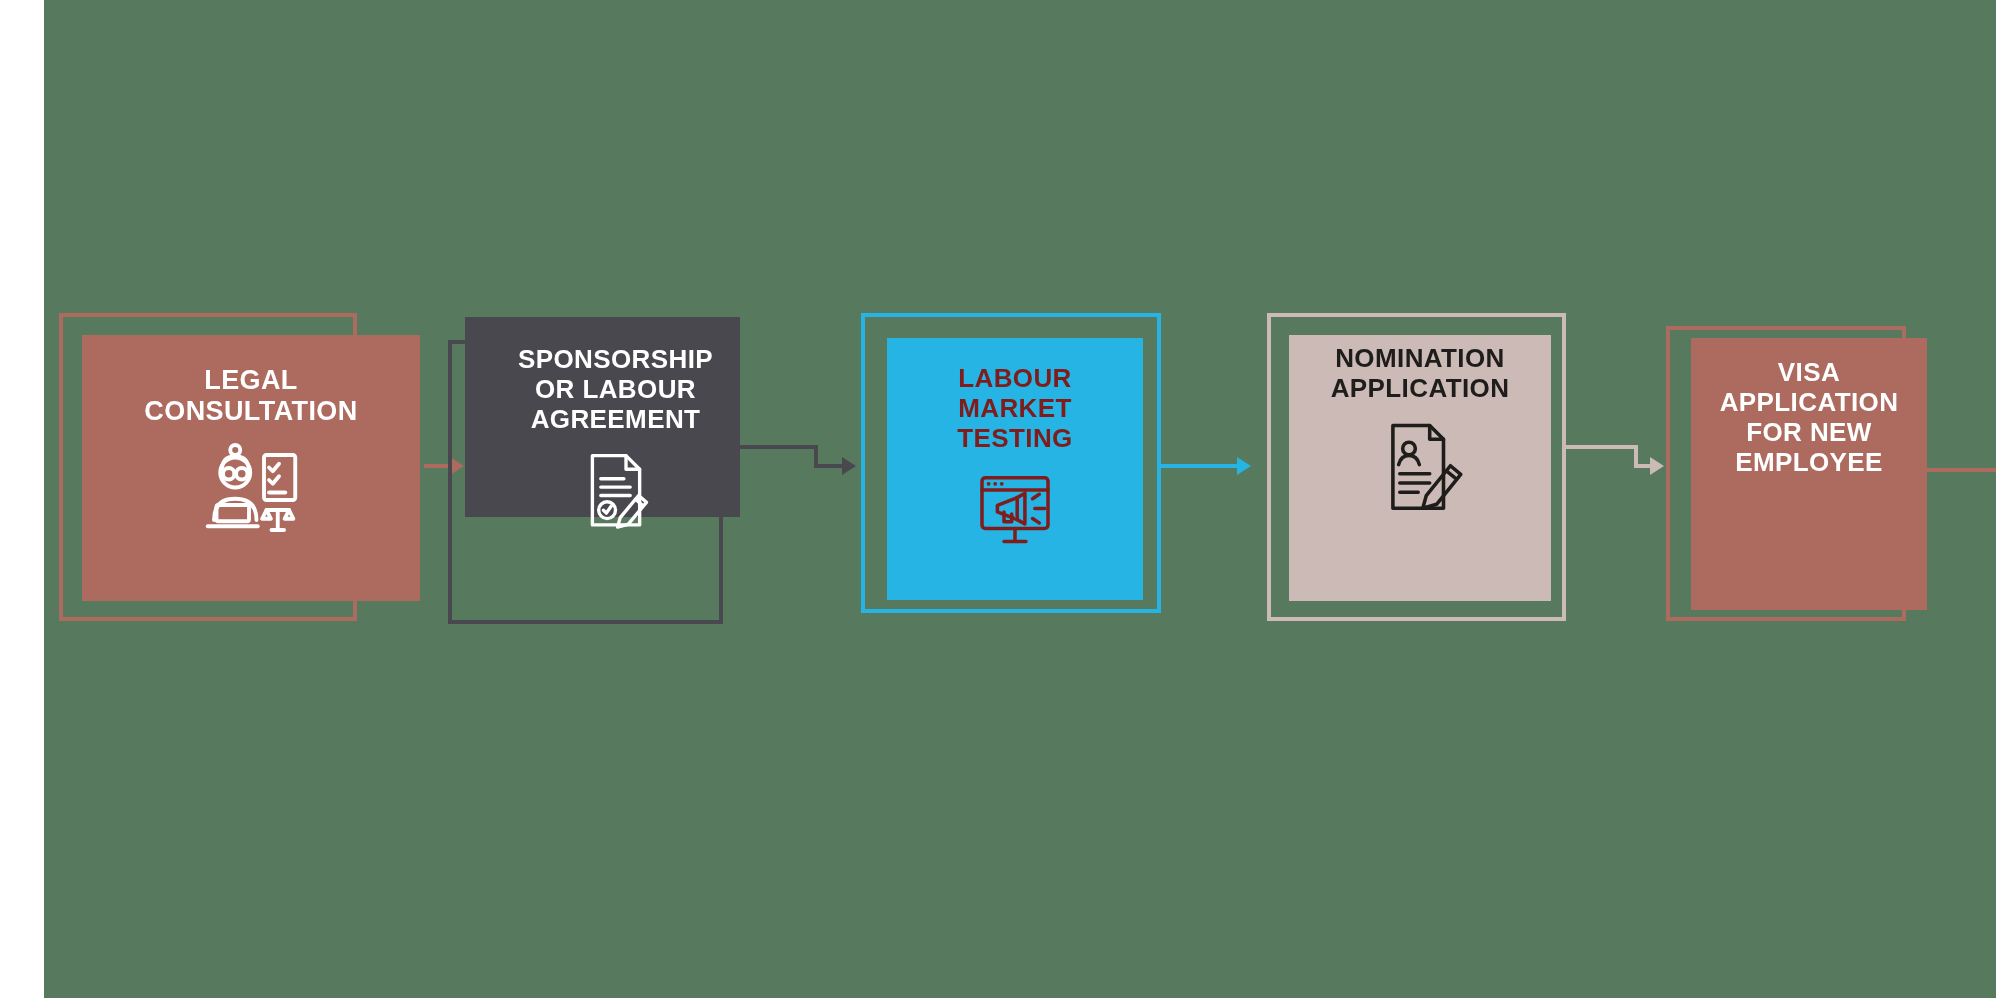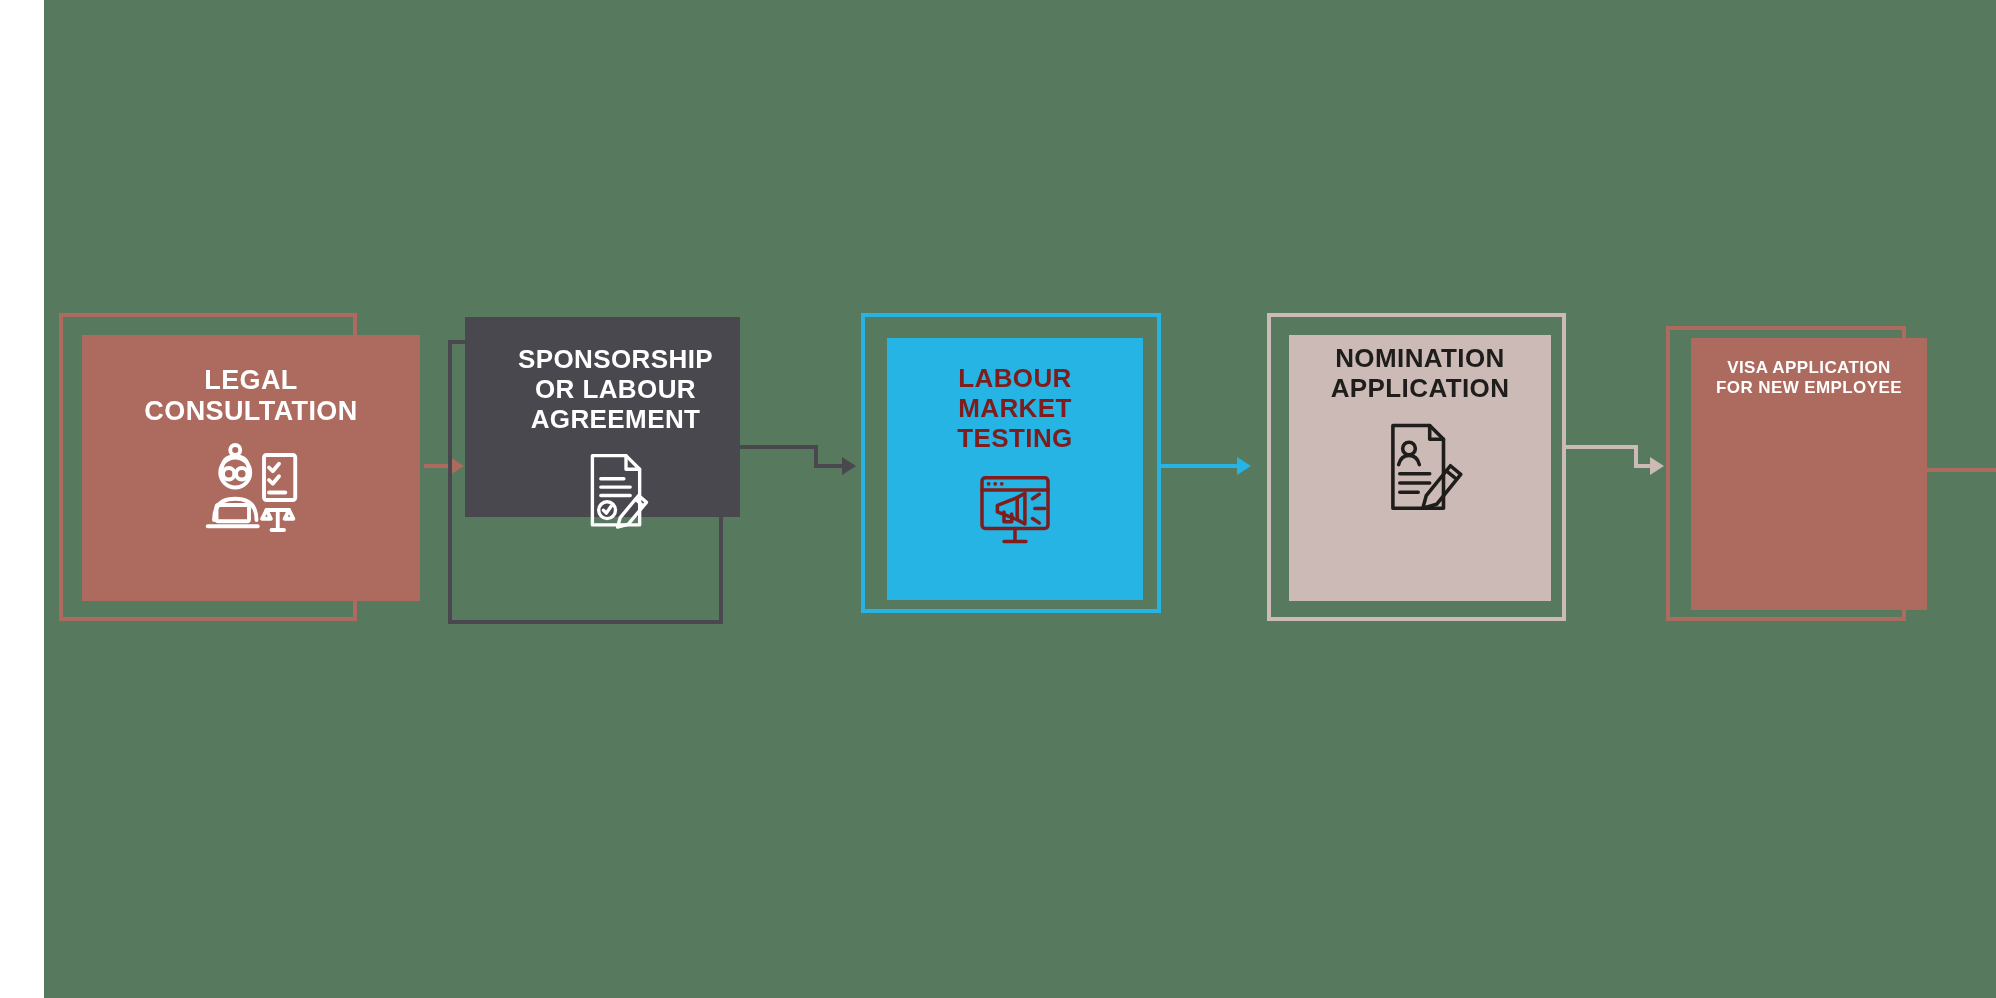--- a/index.html
+++ b/index.html
@@ -48,21 +48,21 @@
   .s3-box .title{font-size:26px;max-width:185px;}
   .s3-box .icon{margin-top:4px;}
   
   .s4-outline{left:1223px;top:313px;width:299px;height:308px;}
   .s4-box{left:1245px;top:335px;width:262px;height:266px;padding-top:9px;}
   .s4-box .title{font-size:26px;max-width:230px;}
   .s4-box .icon{margin-top:10px;}
   
   .s5-outline{left:1622px;top:326px;width:240px;height:295px;}
   .s5-box{left:1647px;top:338px;width:236px;height:272px;padding-top:20px;}
-  .s5-box .title{font-size:17px;max-width:190px;}
+  .s5-box .title{font-size:26px;max-width:190px;}
   .s5-box .icon{margin-top:4px;}
 
   .connector-layer{
     position:absolute;left:0;top:0;width:1996px;height:998px;
     pointer-events:none;
   }
 </style>
 </head>
 <body>
 

